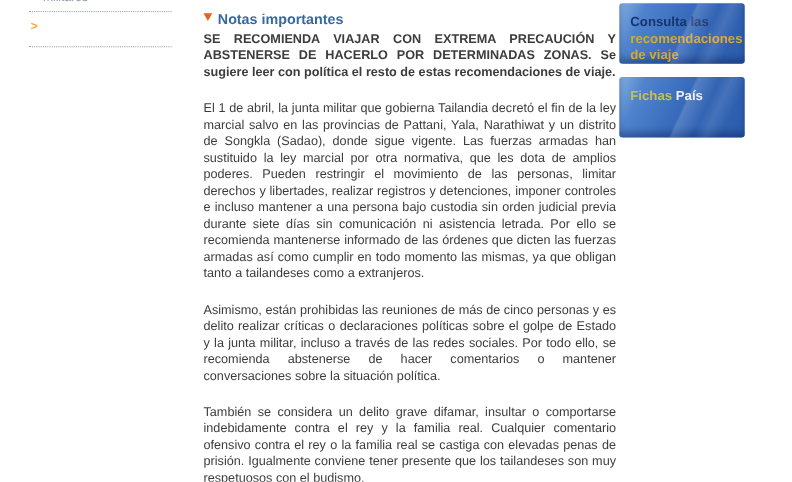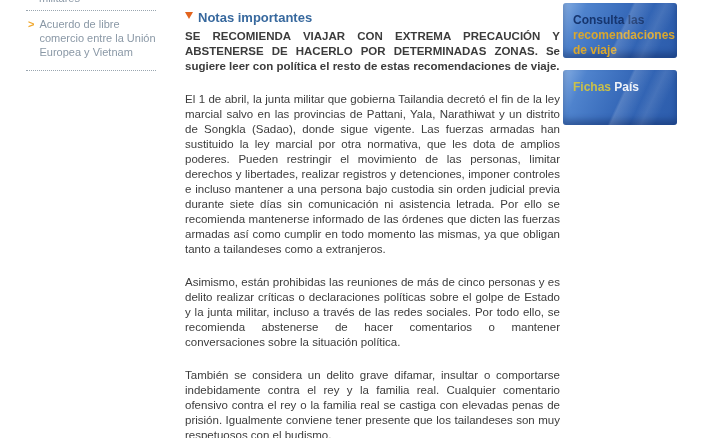--- a/index.html
+++ b/index.html
@@ -70,21 +70,20 @@
   .txt-light{color:#eef2f8;}
 </style>
 </head>
 <body>
 
 <div class="sidebar">
   <div class="side-partial">militares</div>
   <hr class="dotted">
   <div class="side-item">
     <span class="side-arrow">&gt;</span>
-    <span>Acuerdo de libre comercio entre la Unión Europea y Vietnam</span>
   </div>
   <hr class="dotted">
 </div>
 
 <div class="main">
   <div class="section-head">
     <span class="tri"></span>
     <span>Notas importantes</span>
   </div>
   <p class="lead">SE RECOMIENDA VIAJAR CON EXTREMA PRECAUCIÓN Y ABSTENERSE DE HACERLO POR DETERMINADAS ZONAS. Se sugiere leer con política el resto de estas recomendaciones de viaje.</p>

